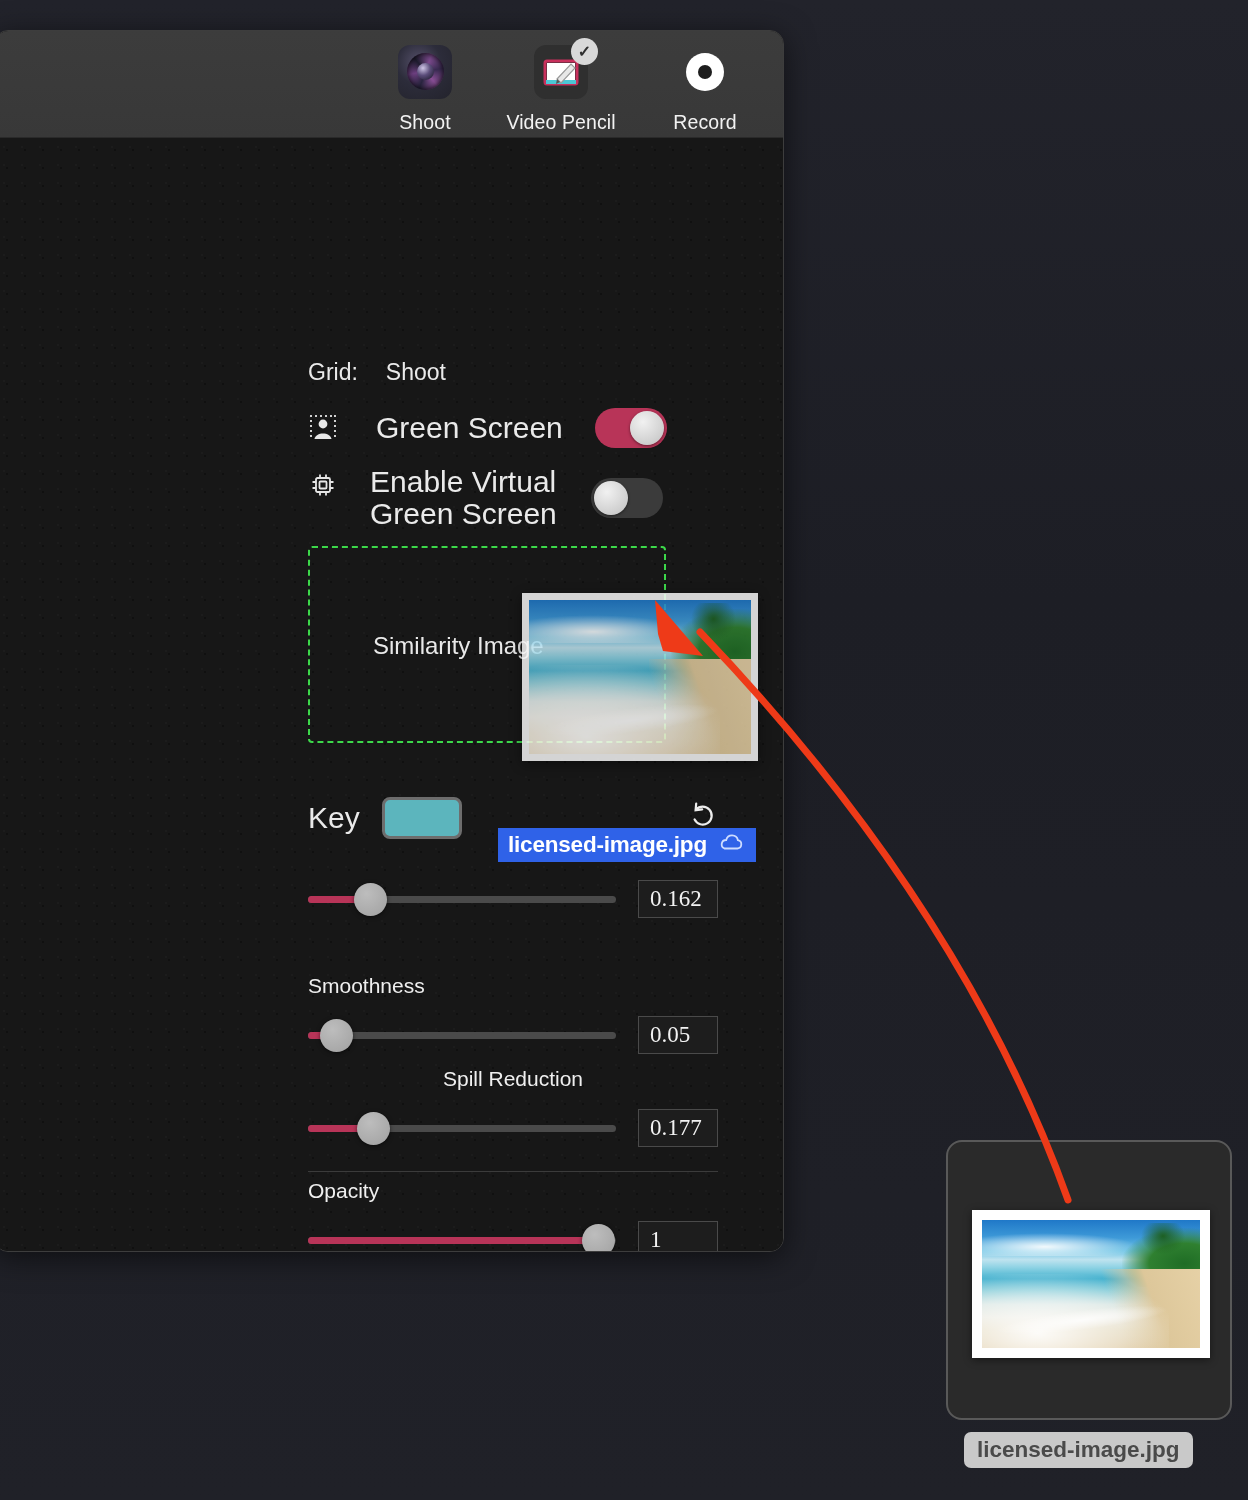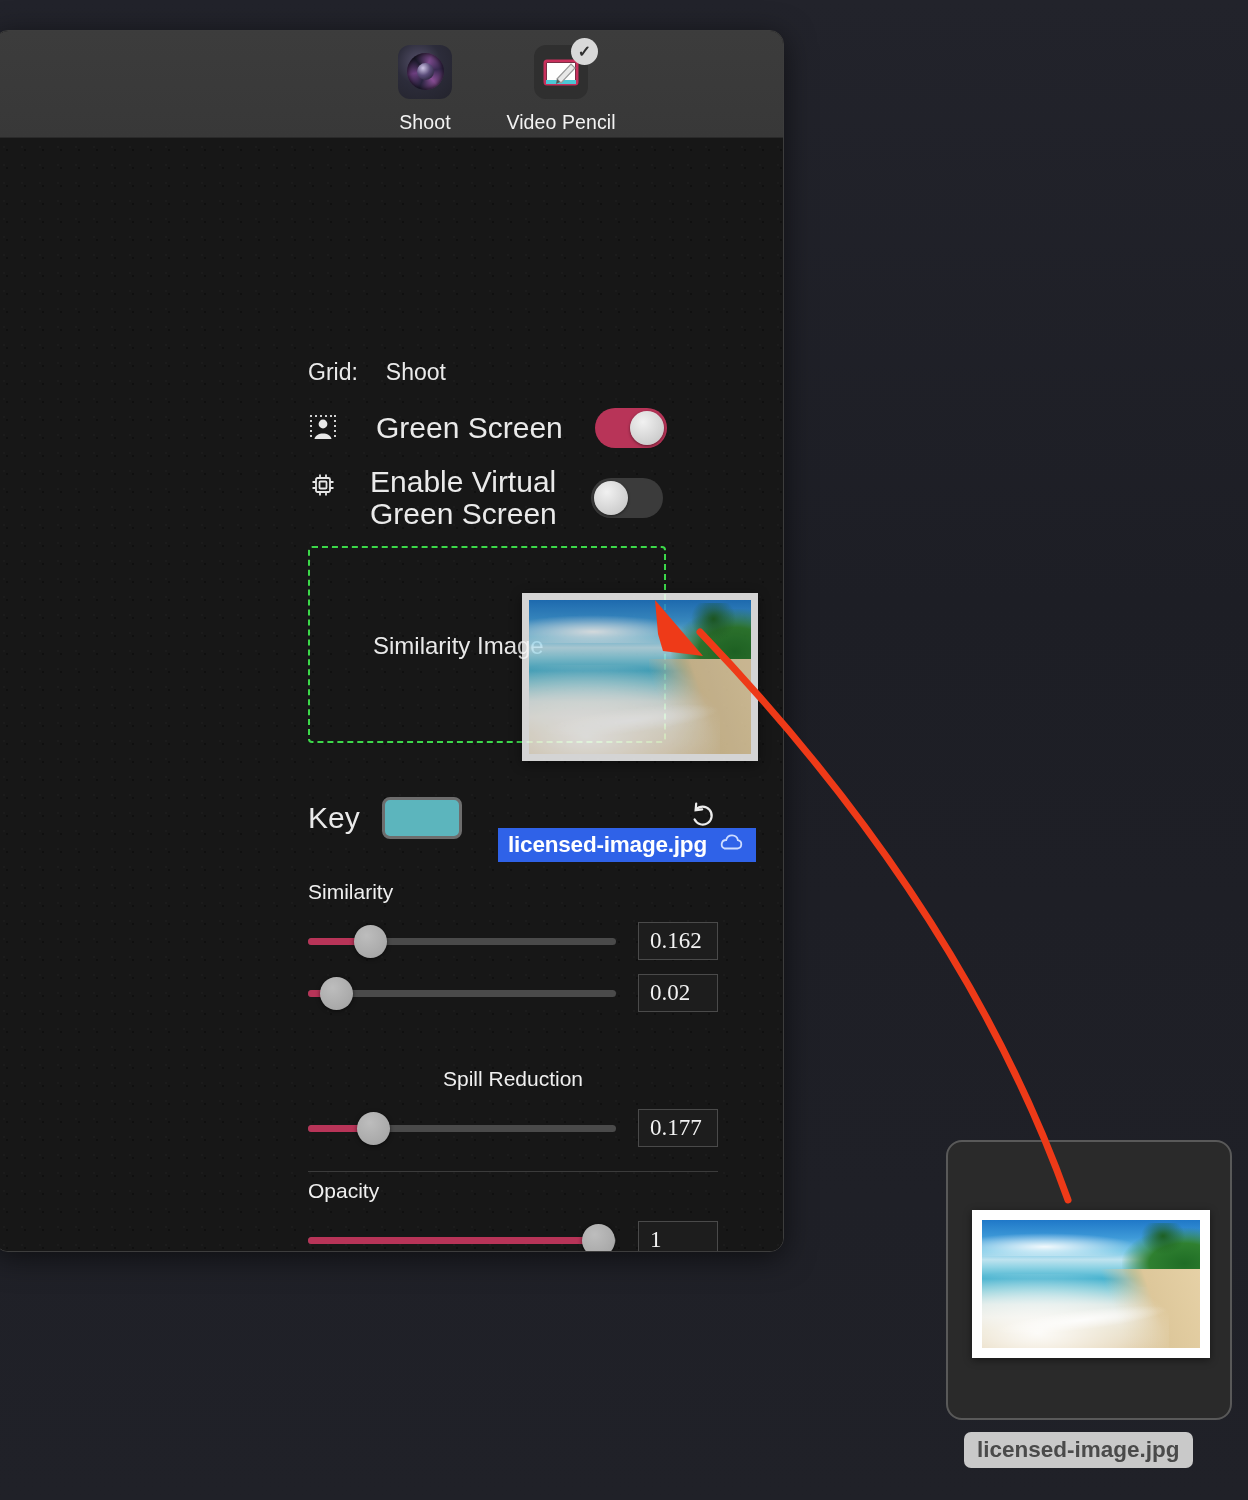--- a/index.html
+++ b/index.html
@@ -170,20 +170,30 @@
               <rect x="12" y="35" width="30" height="4" fill="#4cc6d4"></rect>
               <path d="M23 34 L37 19 L41 23 L27 38 Z" fill="#e8e8e8" stroke="#9a9a9a" stroke-width="1.2"></path>
               <path d="M23 34 L26 37 L22 39 Z" fill="#555"></path>
             </svg>
           </div>
           <div class="chk">✓</div>
         </div>
         <div class="tb-label">Video Pencil</div>
       </div>
 
+      <div class="tb-item" style="left:645px;">
+        <div class="tb-icon">
+          <div class="rec-ic">
+              <div class="rec-ring">
+                <div class="rec-dot"></div>
+              </div>
+            </div>
+        </div>
+        <div class="tb-label">Record</div>
+      </div>
     </div>
 
     <div id="panel-body">
 
       <div class="row" id="grid-row">
         <span class="lbl">Grid:</span>
         <span class="lbl">Shoot</span>
       </div>
 
       <div class="row" style="left:313px; top:270px; display:flex; align-items:center; gap:0;">
@@ -261,37 +271,37 @@
       <div id="file-pill">
         <span class="fname">licensed-image.jpg</span>
         <span>
           <svg width="26" height="18" viewBox="0 0 26 18" fill="none" stroke="#cddcff" stroke-width="1.8">
             <path d="M6.5 14.5h13a4.2 4.2 0 0 0 .4-8.3A6 6 0 0 0 8.2 6 4.4 4.4 0 0 0 6.5 14.5z"></path>
           </svg>
         </span>
       </div>
 
       <div class="sgroup" style="top:742px;">
-        <div class="slabel">Similarity</div>
         <div class="srow">
           <span class="track">
             <span class="fill" style="width:20%"></span>
             <span class="knob2" style="left:calc(20% - 16px)"></span>
           </span>
           <span class="vbox">0.162</span>
         </div>
       </div>
 
       <div class="sgroup" style="top:836px;">
+        <div class="slabel">Smoothness</div>
         <div class="srow">
           <span class="track">
             <span class="fill" style="width:9%"></span>
             <span class="knob2" style="left:calc(9% - 16px)"></span>
           </span>
-          <span class="vbox">0.02</span>
+          <span class="vbox">0.05</span>
         </div>
       </div>
 
       <div class="sgroup" style="top:929px;text-align:center;">
         <div class="slabel">Spill Reduction</div>
         <div class="srow">
           <span class="track">
             <span class="fill" style="width:21%"></span>
             <span class="knob2" style="left:calc(21% - 16px)"></span>
           </span>

